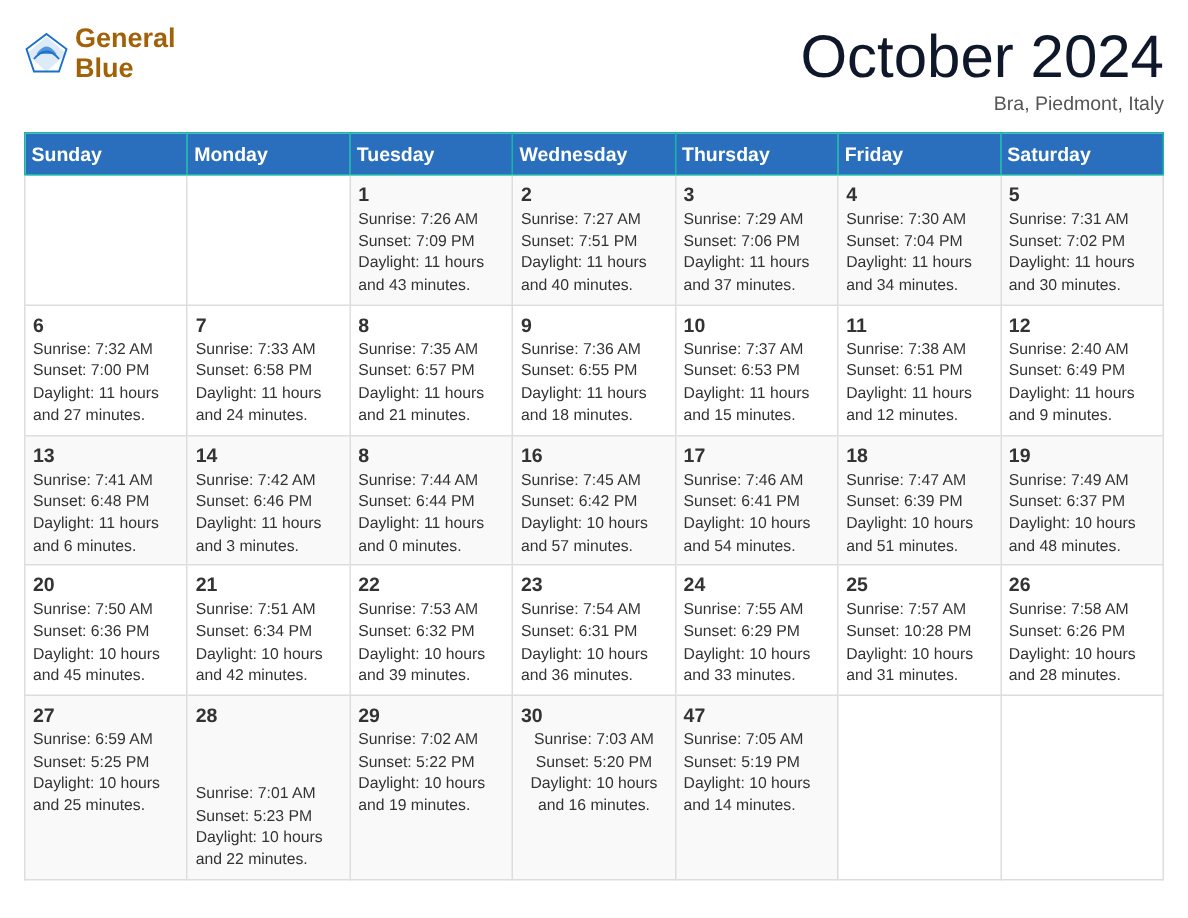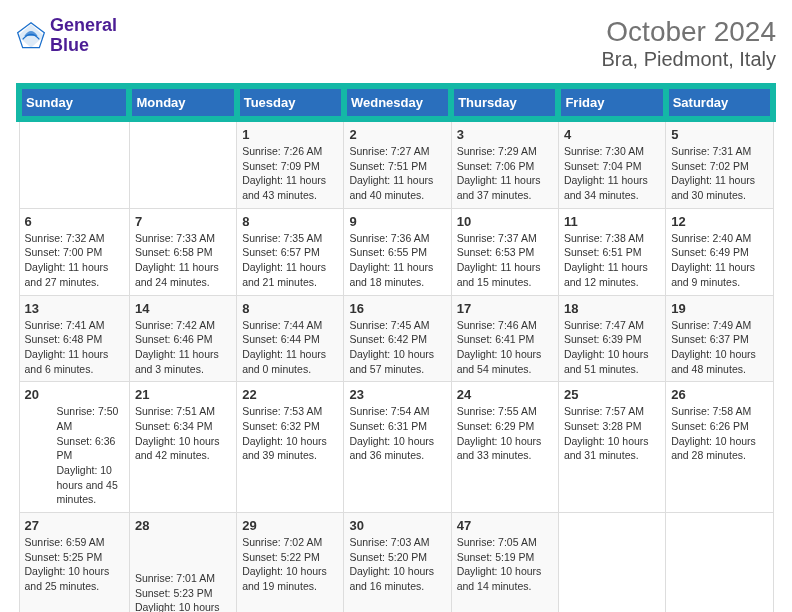--- a/index.html
+++ b/index.html
@@ -21,53 +21,53 @@
       align-items: center;
       gap: 4px;
     }
     .logo-text {
       font-size: 18px;
       font-weight: bold;
       color: #333;
       line-height: 1.1;
     }
     .logo-text span {
-      color: #4c1d95;
+      color: #a16207;
     }
     .logo-icon {
       width: 30px;
       height: 30px;
     }
     .title-block {
       text-align: right;
     }
     .month-title {
-      font-size: 28px;
+      font-size: 40px;
       font-weight: normal;
-      color: #737373;
+      color: #0f172a;
     }
     .location {
-      font-size: 20px;
+      font-size: 13px;
       color: #555;
     }
     .calendar {
       width: 100%;
       border-collapse: collapse;
       font-size: 11px;
     }
     .calendar thead tr {
       background-color: #2a6fbd;
       color: #fff;
     }
     .calendar thead th {
       padding: 6px 4px;
       text-align: left;
       font-size: 13px;
       font-weight: bold;
-      border: 6px solid #14b8a6;
+      border: 1px solid #14b8a6;
     }
     .calendar tbody tr {
       border-bottom: 1px solid #ccc;
     }
     .calendar tbody td {
       vertical-align: top;
       padding: 5px 5px;
       border: 1px solid #ddd;
       min-width: 100px;
       height: 80px;
@@ -245,21 +245,21 @@
         <td>
           <span class="day-num">19</span>
           <div class="cell-text" style="white-space: pre-line;">Sunrise: 7:49 AM
 Sunset: 6:37 PM
 Daylight: 10 hours and 48 minutes.</div>
         </td>
       </tr>
       <tr>
         <td>
           <span class="day-num">20</span>
-          <div class="cell-text" style="white-space: pre-line; margin-left: 32px;">Sunrise: 7:50 AM
+          <div class="cell-text" style="white-space: pre-line;">Sunrise: 7:50 AM
 Sunset: 6:36 PM
 Daylight: 10 hours and 45 minutes.</div>
         </td>
         <td>
           <span class="day-num">21</span>
           <div class="cell-text" style="white-space: pre-line;">Sunrise: 7:51 AM
 Sunset: 6:34 PM
 Daylight: 10 hours and 42 minutes.</div>
         </td>
         <td>
@@ -276,21 +276,21 @@
         </td>
         <td>
           <span class="day-num">24</span>
           <div class="cell-text" style="white-space: pre-line;">Sunrise: 7:55 AM
 Sunset: 6:29 PM
 Daylight: 10 hours and 33 minutes.</div>
         </td>
         <td>
           <span class="day-num">25</span>
           <div class="cell-text" style="white-space: pre-line;">Sunrise: 7:57 AM
-Sunset: 3:28 PM
+Sunset: 10:28 PM
 Daylight: 10 hours and 31 minutes.</div>
         </td>
         <td>
           <span class="day-num">26</span>
           <div class="cell-text" style="white-space: pre-line;">Sunrise: 7:58 AM
 Sunset: 6:26 PM
 Daylight: 10 hours and 28 minutes.</div>
         </td>
       </tr>
       <tr>
@@ -307,21 +307,21 @@
 Daylight: 10 hours and 22 minutes.</div>
         </td>
         <td>
           <span class="day-num">29</span>
           <div class="cell-text" style="white-space: pre-line;">Sunrise: 7:02 AM
 Sunset: 5:22 PM
 Daylight: 10 hours and 19 minutes.</div>
         </td>
         <td>
           <span class="day-num">30</span>
-          <div class="cell-text" style="white-space: pre-line;">Sunrise: 7:03 AM
+          <div class="cell-text" style="white-space: pre-line; text-align: center;">Sunrise: 7:03 AM
 Sunset: 5:20 PM
 Daylight: 10 hours and 16 minutes.</div>
         </td>
         <td>
           <span class="day-num">47</span>
           <div class="cell-text" style="white-space: pre-line;">Sunrise: 7:05 AM
 Sunset: 5:19 PM
 Daylight: 10 hours and 14 minutes.</div>
         </td>
         <td class="empty-cell"></td>

